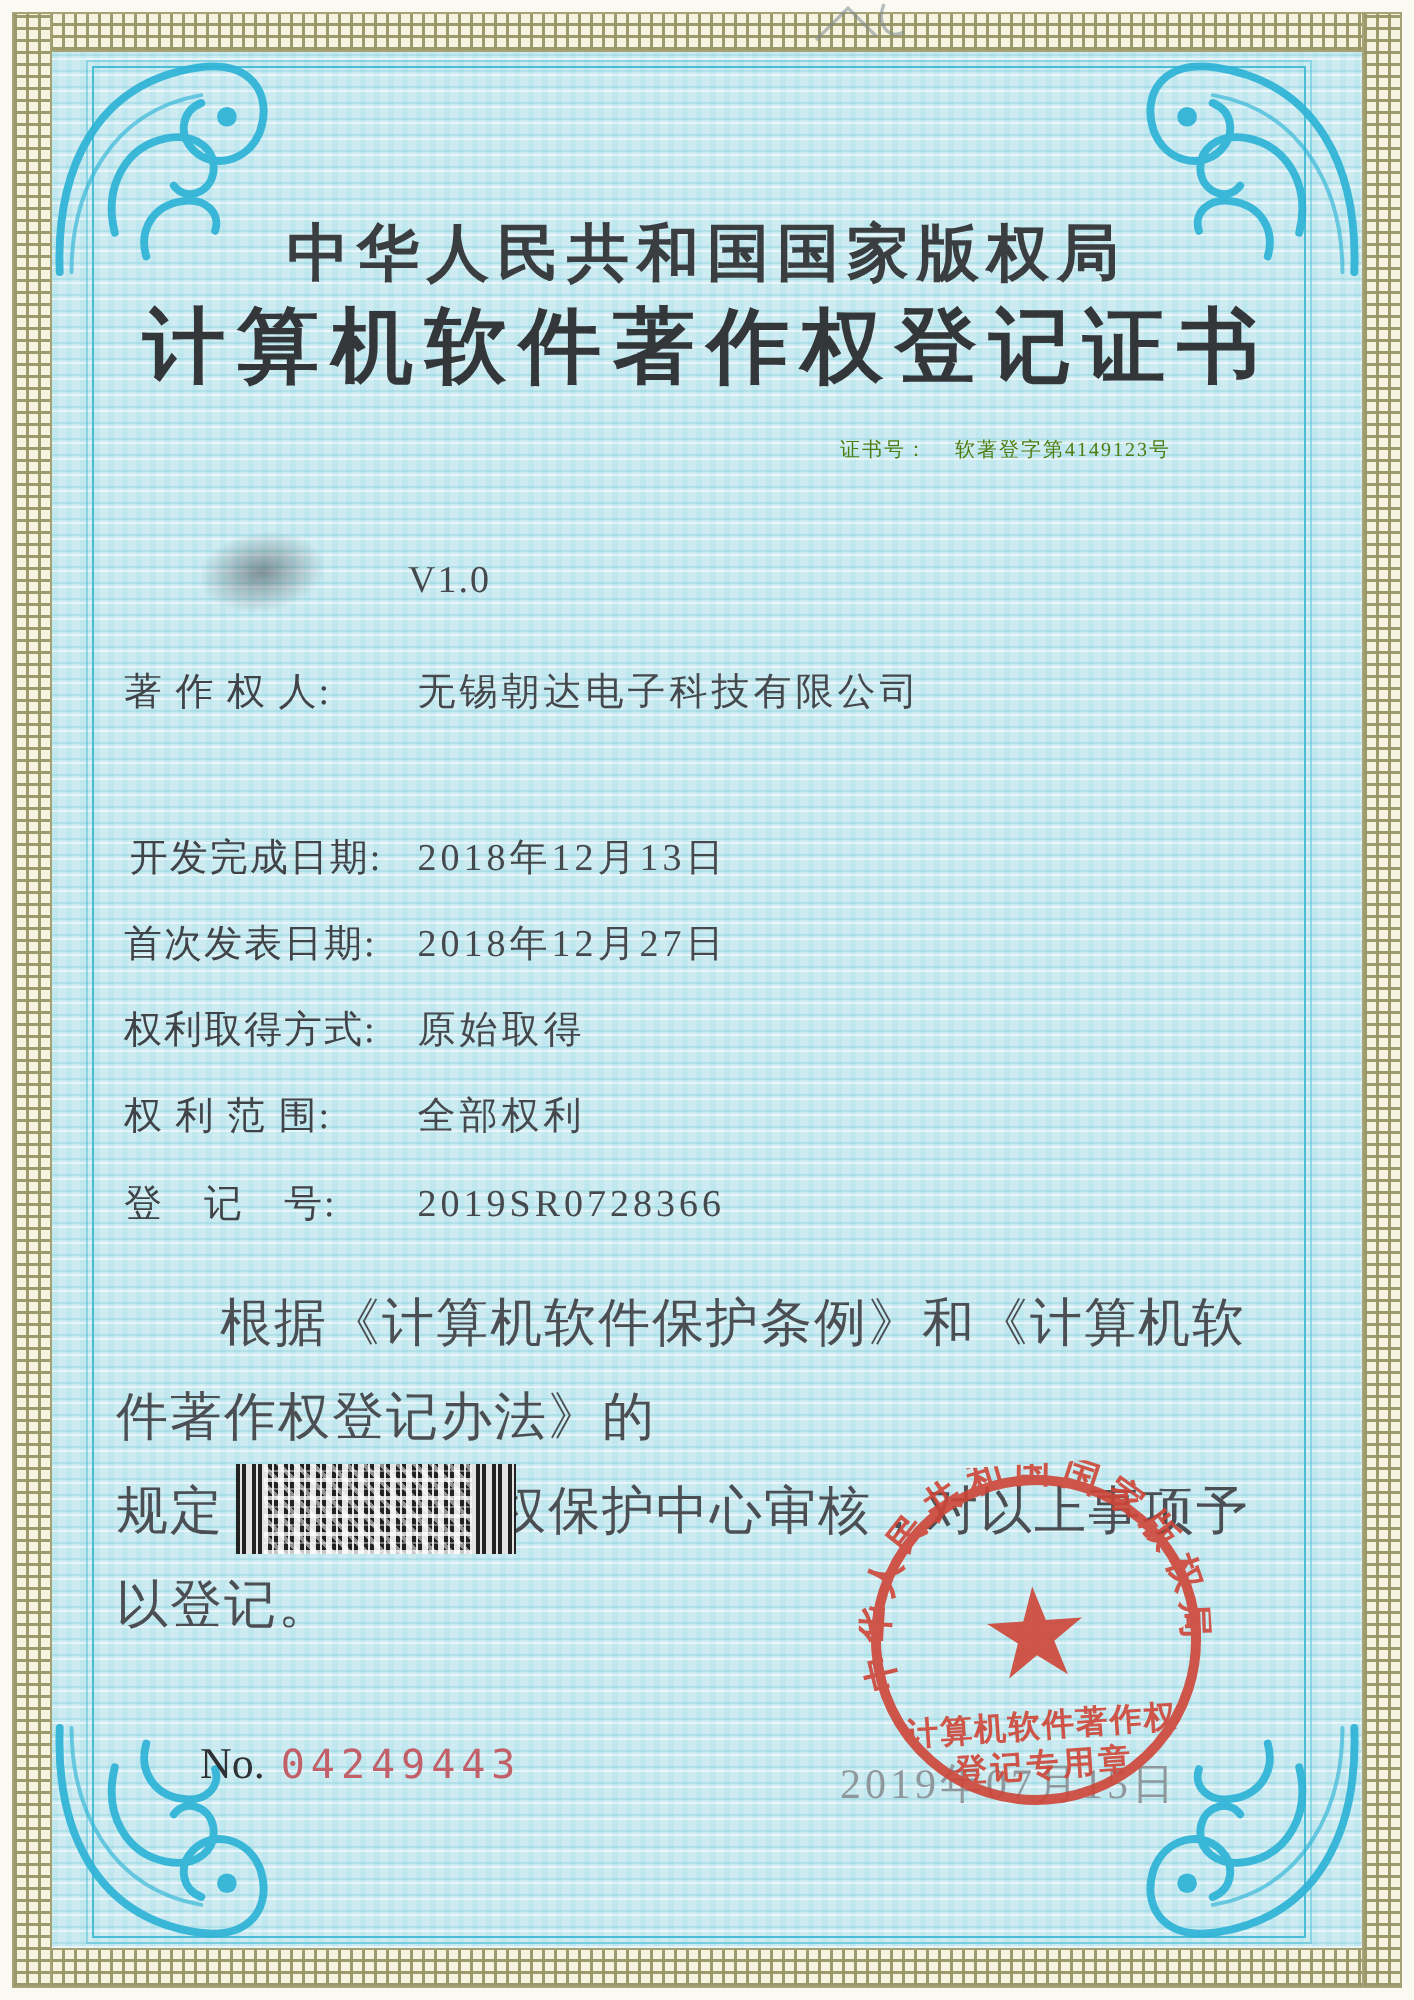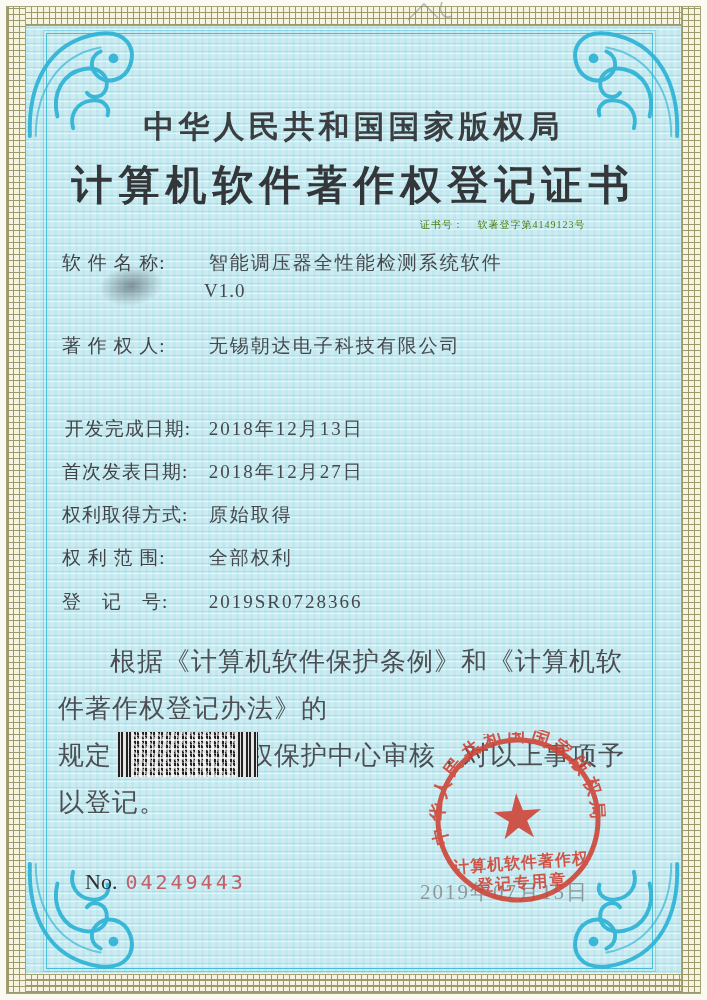--- a/index.html
+++ b/index.html
@@ -39,21 +39,21 @@
   .corner-tr{top:22px;right:22px;transform:scaleX(-1);}
   .corner-bl{bottom:22px;left:22px;transform:scaleY(-1);}
   .corner-br{bottom:22px;right:22px;transform:scale(-1,-1);}
   
   .authority{
     position:absolute;top:106px;left:0;right:0;z-index:5;
     text-align:center;font-size:31px;font-weight:bold;letter-spacing:4px;
     color:#3b3e40;
   }
   .cert-title{
-    position:absolute;top:158px;left:0;right:0;z-index:5;
+    position:absolute;top:146px;left:0;right:0;z-index:5;
     text-align:center;font-size:41px;font-weight:bold;letter-spacing:6px;
     color:#34373a;
   }
   .cert-no{
     position:absolute;top:218px;left:420px;z-index:5;
     font-size:10px;color:#4d7c0f;letter-spacing:1px;
   }
   .field{position:absolute;left:62px;z-index:5;font-size:19px;color:#45494d;}
   .field .lbl{display:inline-block;width:132px;letter-spacing:1px;color:#404448;}
   .field .val{margin-left:10px;letter-spacing:2px;}
@@ -78,21 +78,21 @@
       repeating-linear-gradient(0deg, rgba(255,255,255,.75) 0 2px, transparent 2px 5px, rgba(255,255,255,.4) 5px 6px, transparent 6px 9px),
       repeating-linear-gradient(45deg, rgba(255,255,255,.5) 0 2px, transparent 2px 6px);
   }
   
   .seal{position:absolute;left:430px;top:732px;width:176px;height:176px;z-index:6;
     opacity:.9;transform:rotate(-4deg);}
   .issue-date{
     position:absolute;left:420px;top:878px;z-index:5;
     font-size:21px;color:#8e989c;letter-spacing:2px;
   }
-  .serial{position:absolute;left:85px;top:869px;z-index:5;font-size:22px;color:#2f3234;}
+  .serial{position:absolute;left:100px;top:869px;z-index:5;font-size:22px;color:#2f3234;}
   .serial .num{
     font-family:"DejaVu Sans Mono","Liberation Mono",monospace;
     font-size:20px;color:#c2606a;letter-spacing:3px;margin-left:8px;
   }
   
   .smudge{
     position:absolute;left:99px;top:266px;width:64px;height:40px;z-index:4;
     background:radial-gradient(closest-side, rgba(62,72,78,.55), rgba(62,72,78,0));
     transform:rotate(-8deg);
   }
@@ -155,24 +155,20 @@
   <div class="smudge"></div>
 
   <div class="authority">中华人民共和国国家版权局</div>
   <div class="cert-title">计算机软件著作权登记证书</div>
 
   <div class="cert-no">
     <span>证书号：</span>
     <span style="margin-left:10px;">软著登字第4149123号</span>
   </div>
 
-  <div class="field r0">
-    <span class="lbl">软 件 名 称:</span>
-    <span class="val">智能调压器全性能检测系统软件</span>
-  </div>
   <div class="val2">V1.0</div>
 
   <div class="field r1">
     <span class="lbl">著 作 权 人:</span>
     <span class="val">无锡朝达电子科技有限公司</span>
   </div>
 
   <div class="field r2">
     <span class="lbl">开发完成日期:</span>
     <span class="val">2018年12月13日</span>

